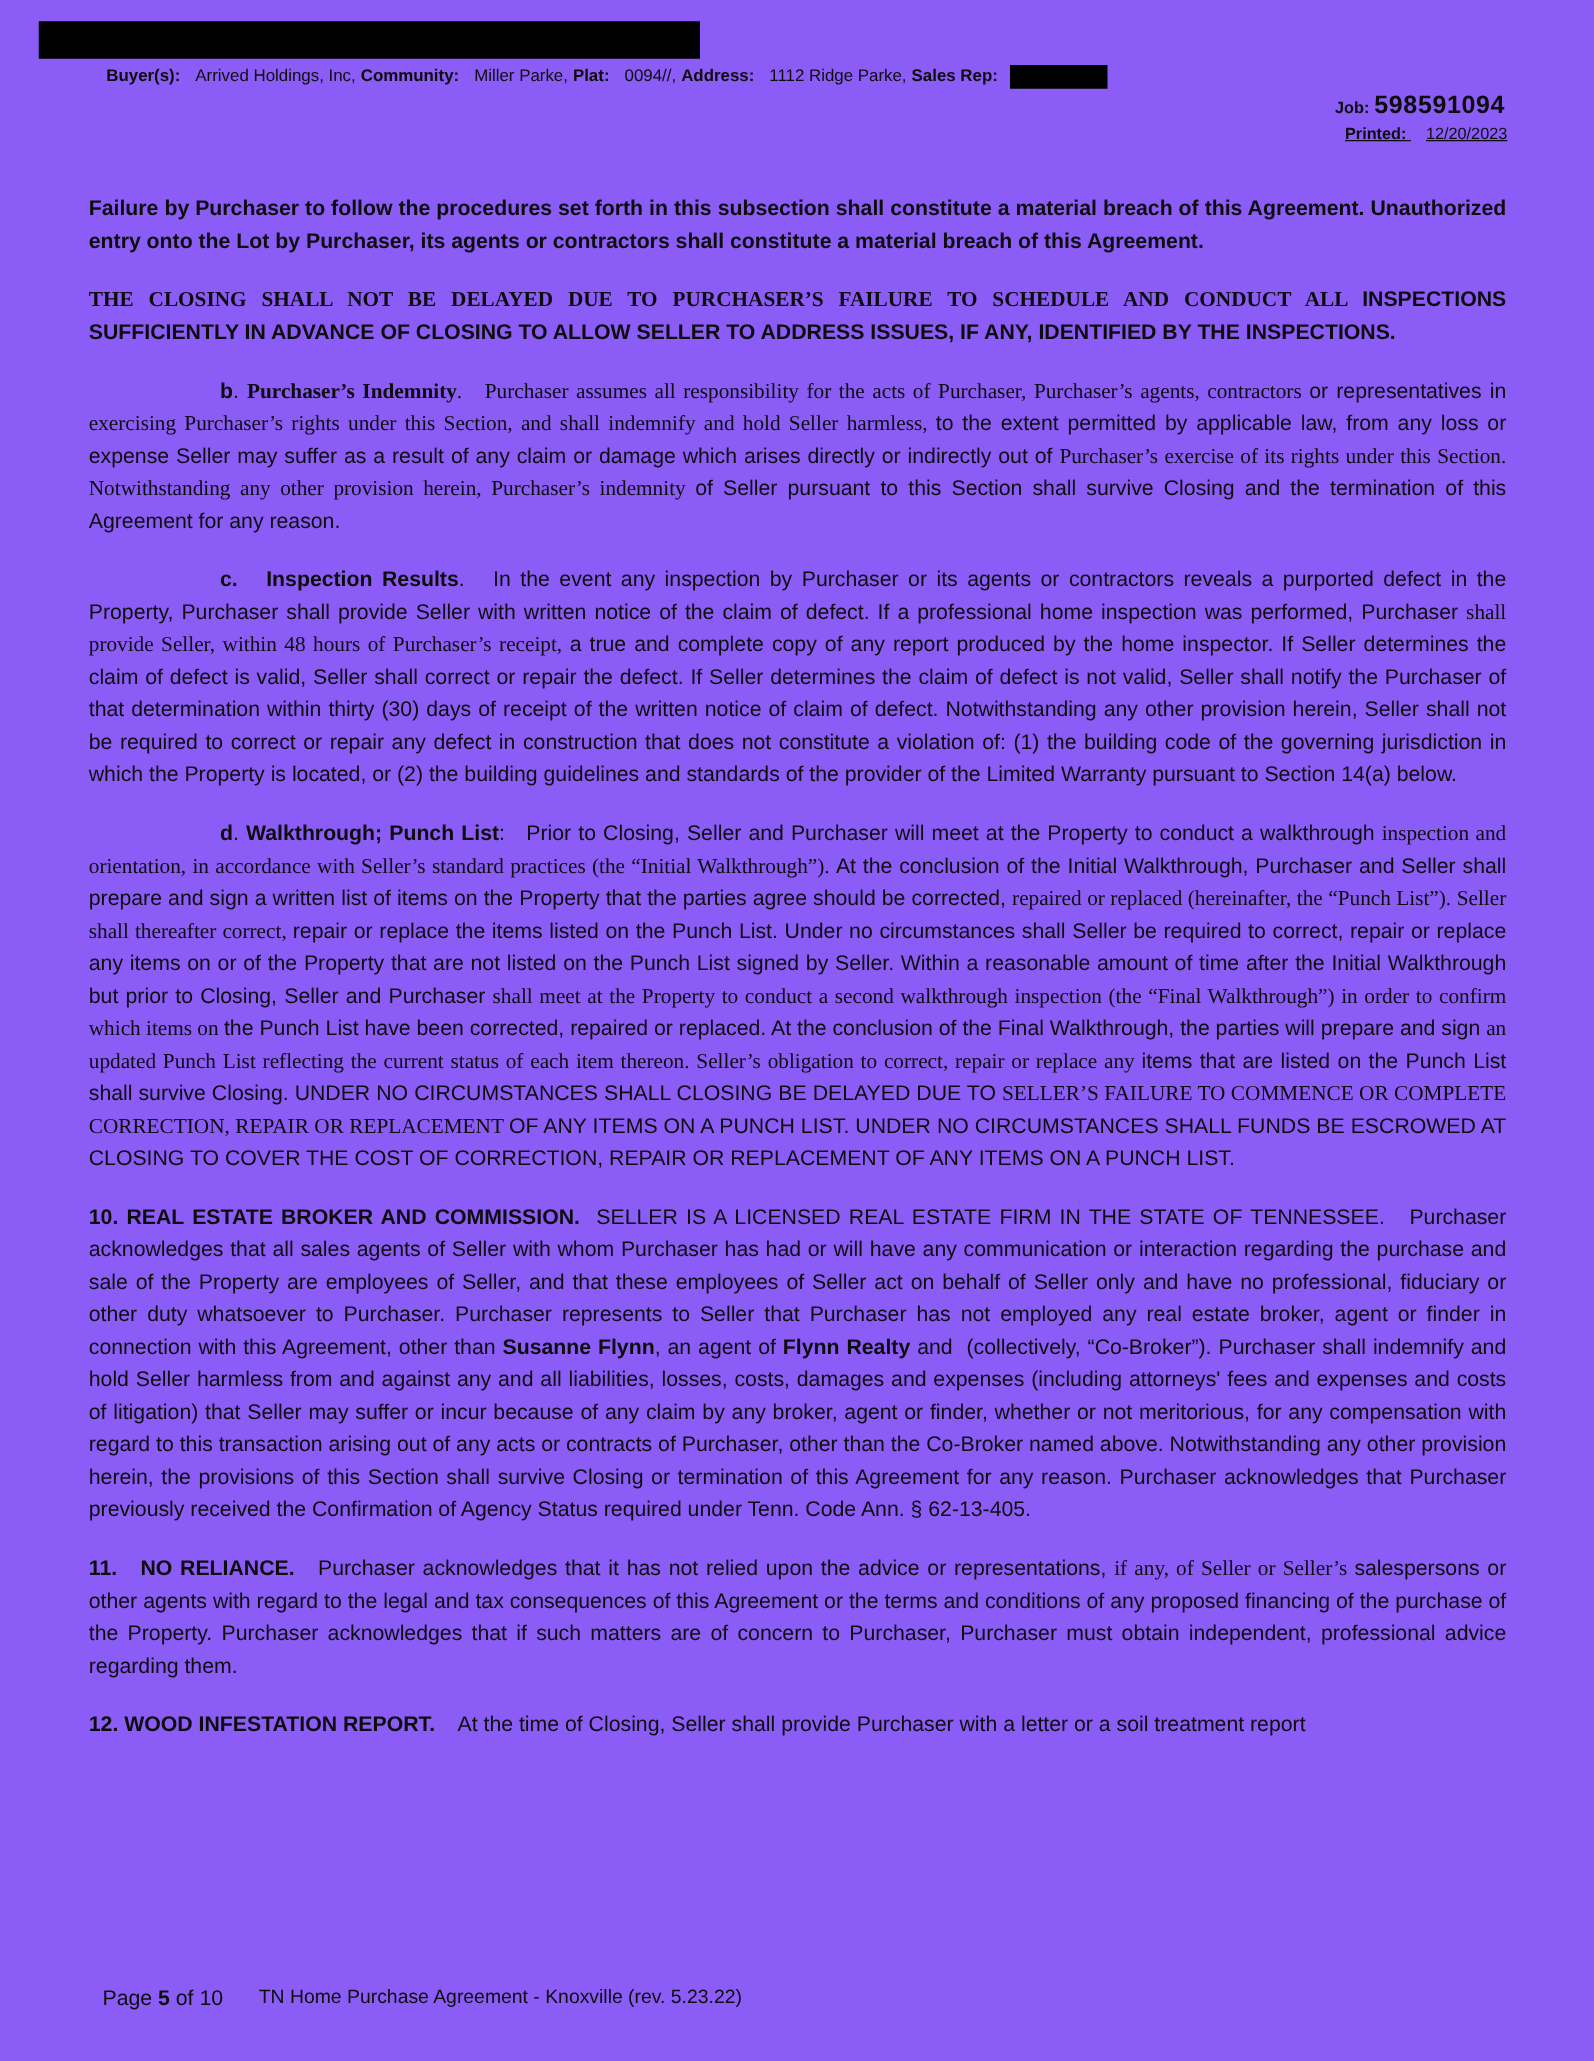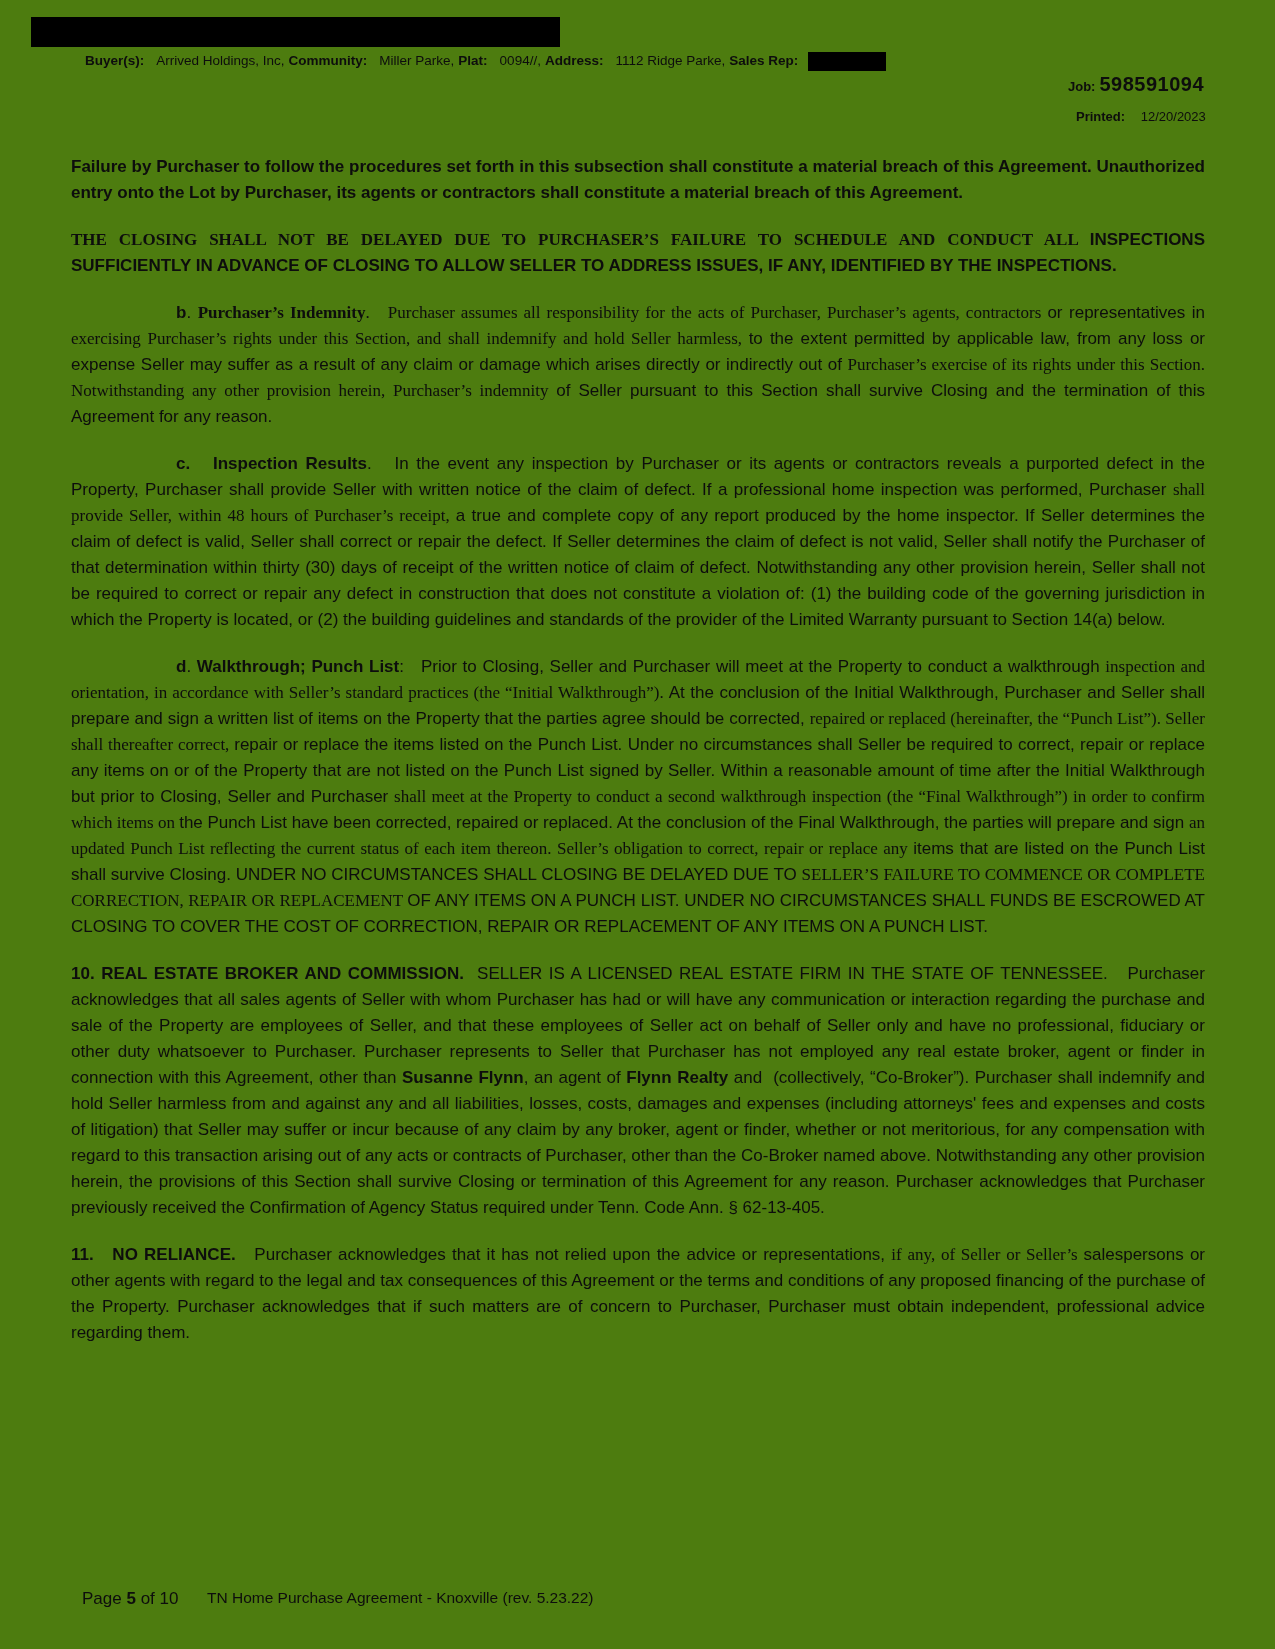--- a/index.html
+++ b/index.html
@@ -1,19 +1,19 @@
 <!DOCTYPE html>
 <html><head>
 <meta charset="utf-8">
 <style>
   html,body{margin:0;padding:0;background:#e8e8e8;}
   .page{
     position:relative;
     width:1275px;height:1649px;
-    background:#4d7c0f;
+    background:#8b5cf6;
     font-family:"Liberation Sans",sans-serif;
     color:#0d0d0d;
     overflow:hidden;
     margin:0 auto;
   }
   
   .redact-top{
     position:absolute;left:31px;top:17px;
     width:529px;height:30px;background:#000;
   }
@@ -24,21 +24,21 @@
   .hf-label{font-weight:700;}
   .hf-value{padding:0 4px 0 12px;}
   .redact-inline{
     display:inline-block;width:78px;height:19px;background:#000;
     vertical-align:middle;margin-left:10px;
   }
   .job-block{position:absolute;left:1068px;top:49px;}
   .job-line{display:flex;align-items:baseline;margin-top:24px;}
   .job-label{font-weight:700;font-size:13px;}
   .job-number{font-weight:700;font-size:20px;letter-spacing:.5px;margin-left:4px;}
-  .printed-line{font-size:13px;margin-top:13px;padding-left:8px;}
+  .printed-line{font-size:13px;margin-top:3px;padding-left:8px;text-decoration:underline;}
   .printed-label{font-weight:700;}
   .printed-value{margin-left:12px;}
   
   .doc-body{
     position:absolute;left:71px;top:154px;width:1134px;
     font-size:17px;line-height:26px;
     text-align:justify;
   }
   .doc-body p{margin:0 0 21px 0;}
   .doc-body p.indent{text-indent:105px;}
@@ -77,18 +77,19 @@
   </div>
 
   <div class="doc-body">
     <p><span class="run b">Failure by Purchaser to follow the procedures set forth in this subsection shall constitute a material breach of this Agreement. Unauthorized entry onto the Lot by Purchaser, its agents or contractors shall constitute a material breach of this Agreement.</span></p>
     <p><span class="run bserif">THE CLOSING SHALL NOT BE DELAYED DUE TO PURCHASER’S FAILURE TO SCHEDULE AND CONDUCT ALL </span><span class="run b">INSPECTIONS SUFFICIENTLY IN ADVANCE OF CLOSING TO ALLOW SELLER TO ADDRESS ISSUES, IF ANY, IDENTIFIED BY THE INSPECTIONS.</span></p>
     <p class="indent"><span class="run b">b</span><span class="run r">. </span><span class="run bserif">Purchaser’s Indemnity</span><span class="run rserif">.   </span><span class="run rserif">Purchaser assumes all responsibility for the acts of Purchaser, Purchaser’s agents, contractors </span><span class="run r">or representatives in </span><span class="run rserif">exercising Purchaser’s rights under this Section, and shall indemnify and hold Seller harmless, </span><span class="run r">to the extent permitted by applicable law, from any loss or expense Seller may suffer as a result of any claim or damage which arises directly or indirectly out of </span><span class="run rserif">Purchaser’s exercise of its rights under this Section. Notwithstanding any other provision herein, Purchaser’s indemnity </span><span class="run r">of Seller pursuant to this Section shall survive Closing and the termination of this Agreement for any reason.</span></p>
     <p class="indent"><span class="run b">c.   </span><span class="run b">Inspection Results</span><span class="run r">.   In the event any inspection by Purchaser or its agents or contractors reveals a purported defect in the Property, Purchaser shall provide Seller with written notice of the claim of defect. If a professional home inspection was performed, Purchaser </span><span class="run rserif">shall provide Seller, within 48 hours of Purchaser’s receipt, </span><span class="run r">a true and complete copy of any report produced by the home inspector. If Seller determines the claim of defect is valid, Seller shall correct or repair the defect. If Seller determines the claim of defect is not valid, Seller shall notify the Purchaser of that determination within thirty (30) days of receipt of the written notice of claim of defect. Notwithstanding any other provision herein, Seller shall not be required to correct or repair any defect in construction that does not constitute a violation of: (1) the building code of the governing jurisdiction in which the Property is located, or (2) the building guidelines and standards of the provider of the Limited Warranty pursuant to Section 14(a) below.</span></p>
     <p class="indent"><span class="run b">d</span><span class="run r">. </span><span class="run b">Walkthrough; Punch List</span><span class="run r">:   Prior to Closing, Seller and Purchaser will meet at the Property to conduct a walkthrough </span><span class="run rserif">inspection and orientation, in accordance with Seller’s standard practices (the “Initial Walkthrough”). </span><span class="run r">At the conclusion of the Initial Walkthrough, Purchaser and Seller shall prepare and sign a written list of items on the Property that the parties agree should be corrected, </span><span class="run rserif">repaired or replaced (hereinafter, the “Punch List”). Seller shall thereafter correct, </span><span class="run r">repair or replace the items listed on the Punch List. Under no circumstances shall Seller be required to correct, repair or replace any items on or of the Property that are not listed on the Punch List signed by Seller. Within a reasonable amount of time after the Initial Walkthrough but prior to Closing, Seller and Purchaser </span><span class="run rserif">shall meet at the Property to conduct a second walkthrough inspection (the “Final Walkthrough”) in order to confirm which items on </span><span class="run r">the Punch List have been corrected, repaired or replaced. At the conclusion of the Final Walkthrough, the parties will prepare and sign </span><span class="run rserif">an updated Punch List reflecting the current status of each item thereon. Seller’s obligation to correct, repair or replace any </span><span class="run r">items that are listed on the Punch List shall survive Closing. UNDER NO CIRCUMSTANCES SHALL CLOSING BE DELAYED DUE TO </span><span class="run rserif">SELLER’S FAILURE TO COMMENCE OR COMPLETE CORRECTION, REPAIR OR REPLACEMENT </span><span class="run r">OF ANY ITEMS ON A PUNCH LIST. UNDER NO CIRCUMSTANCES SHALL FUNDS BE ESCROWED AT CLOSING TO COVER THE COST OF CORRECTION, REPAIR OR REPLACEMENT OF ANY ITEMS ON A PUNCH LIST.</span></p>
     <p><span class="run b">10. REAL ESTATE BROKER AND COMMISSION.</span><span class="run r">  SELLER IS A LICENSED REAL ESTATE FIRM IN THE STATE OF TENNESSEE.   Purchaser acknowledges that all sales agents of Seller with whom Purchaser has had or will have any communication or interaction regarding the purchase and sale of the Property are employees of Seller, and that these employees of Seller act on behalf of Seller only and have no professional, fiduciary or other duty whatsoever to Purchaser. Purchaser represents to Seller that Purchaser has not employed any real estate broker, agent or finder in connection with this Agreement, other than </span><span class="run b">Susanne Flynn</span><span class="run r">, an agent of </span><span class="run b">Flynn Realty</span><span class="run r"> and  (collectively, “Co-Broker”). Purchaser shall indemnify and hold Seller harmless from and against any and all liabilities, losses, costs, damages and expenses (including attorneys' fees and expenses and costs of litigation) that Seller may suffer or incur because of any claim by any broker, agent or finder, whether or not meritorious, for any compensation with regard to this transaction arising out of any acts or contracts of Purchaser, other than the Co-Broker named above. Notwithstanding any other provision herein, the provisions of this Section shall survive Closing or termination of this Agreement for any reason. Purchaser acknowledges that Purchaser previously received the Confirmation of Agency Status required under Tenn. Code Ann. § 62-13-405.</span></p>
     <p><span class="run b">11.   NO RELIANCE.</span><span class="run r">   Purchaser acknowledges that it has not relied upon the advice or representations, </span><span class="run rserif">if any, of Seller or Seller’s </span><span class="run r">salespersons or other agents with regard to the legal and tax consequences of this Agreement or the terms and conditions of any proposed financing of the purchase of the Property. Purchaser acknowledges that if such matters are of concern to Purchaser, Purchaser must obtain independent, professional advice regarding them.</span></p>
+    <p><span class="run b">12. WOOD INFESTATION REPORT.</span><span class="run r">    At the time of Closing, Seller shall provide Purchaser with a letter or a soil treatment report</span></p>
   </div>
 
   <span class="footer-pagenum"><span class="run r">Page </span><span class="run b">5</span><span class="run r"> of 10</span></span>
   <span class="footer-title">TN Home Purchase Agreement - Knoxville (rev. 5.23.22)</span>
 
 </div>
 
 </body></html>

